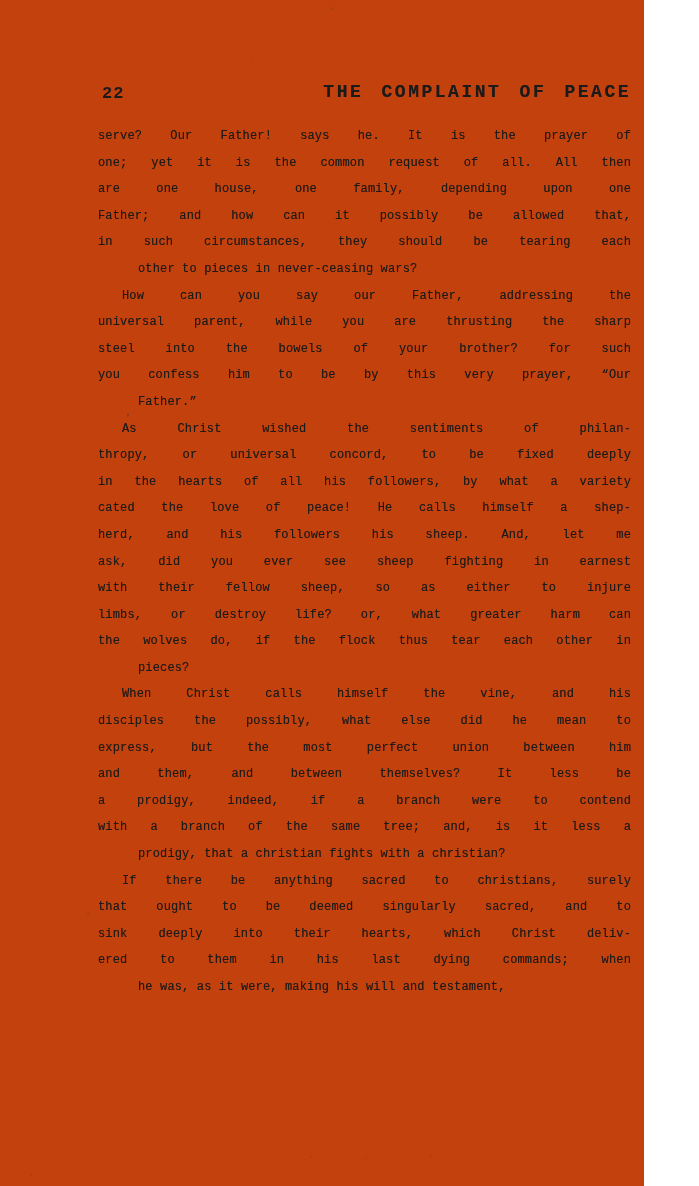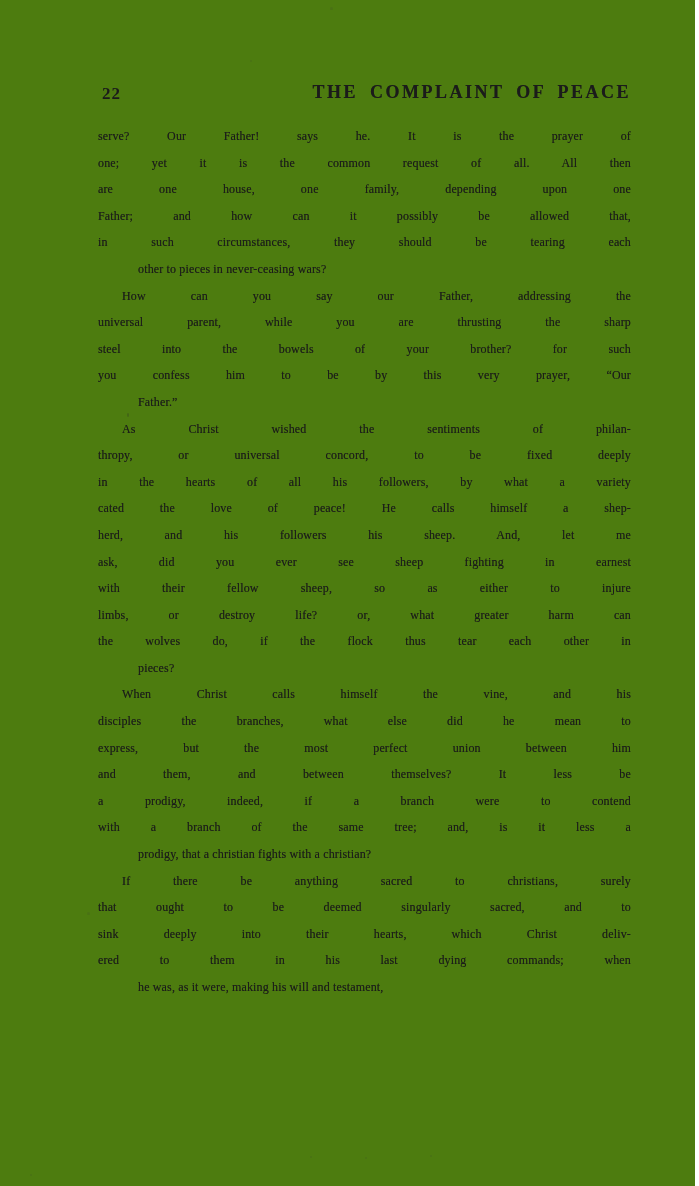--- a/index.html
+++ b/index.html
@@ -1,21 +1,21 @@
 <!DOCTYPE html>
 <html><head>
 <meta charset="utf-8">
 <style>
   html, body { margin: 0; padding: 0; }
   .page {
     position: relative;
-    width: 695px;
+    width: 644px;
     height: 1186px;
-    background: #4d7c0f;
-    font-family: Liberation Serif, serif;
+    background: #c2410c;
+    font-family: Liberation Mono, monospace;
     color: #1b1b1b;
     overflow: hidden;
   }
   .header {
     position: absolute;
     top: 82px;
     left: 98px;
     width: 533px;
     height: 22px;
   }
@@ -102,21 +102,21 @@
       <div class="line">herd, and his followers his sheep.  And, let me</div>
       <div class="line">ask, did you ever see sheep fighting in earnest</div>
       <div class="line">with their fellow sheep, so as either to injure</div>
       <div class="line">limbs, or destroy life? or, what greater harm can</div>
       <div class="line">the wolves do, if the flock thus tear each other in</div>
       <div class="line last">pieces?</div>
     </div>
 
     <div class="para">
       <div class="line indent">When Christ calls himself the vine, and his</div>
-      <div class="line">disciples the branches, what else did he mean to</div>
+      <div class="line">disciples the possibly, what else did he mean to</div>
       <div class="line">express, but the most perfect union between him</div>
       <div class="line">and them, and between themselves?  It less be</div>
       <div class="line">a prodigy, indeed, if a branch were to contend</div>
       <div class="line">with a branch of the same tree; and, is it less a</div>
       <div class="line last">prodigy, that a christian fights with a christian?</div>
     </div>
 
     <div class="para">
       <div class="line indent">If there be anything sacred to christians, surely</div>
       <div class="line">that ought to be deemed singularly sacred, and to</div>

